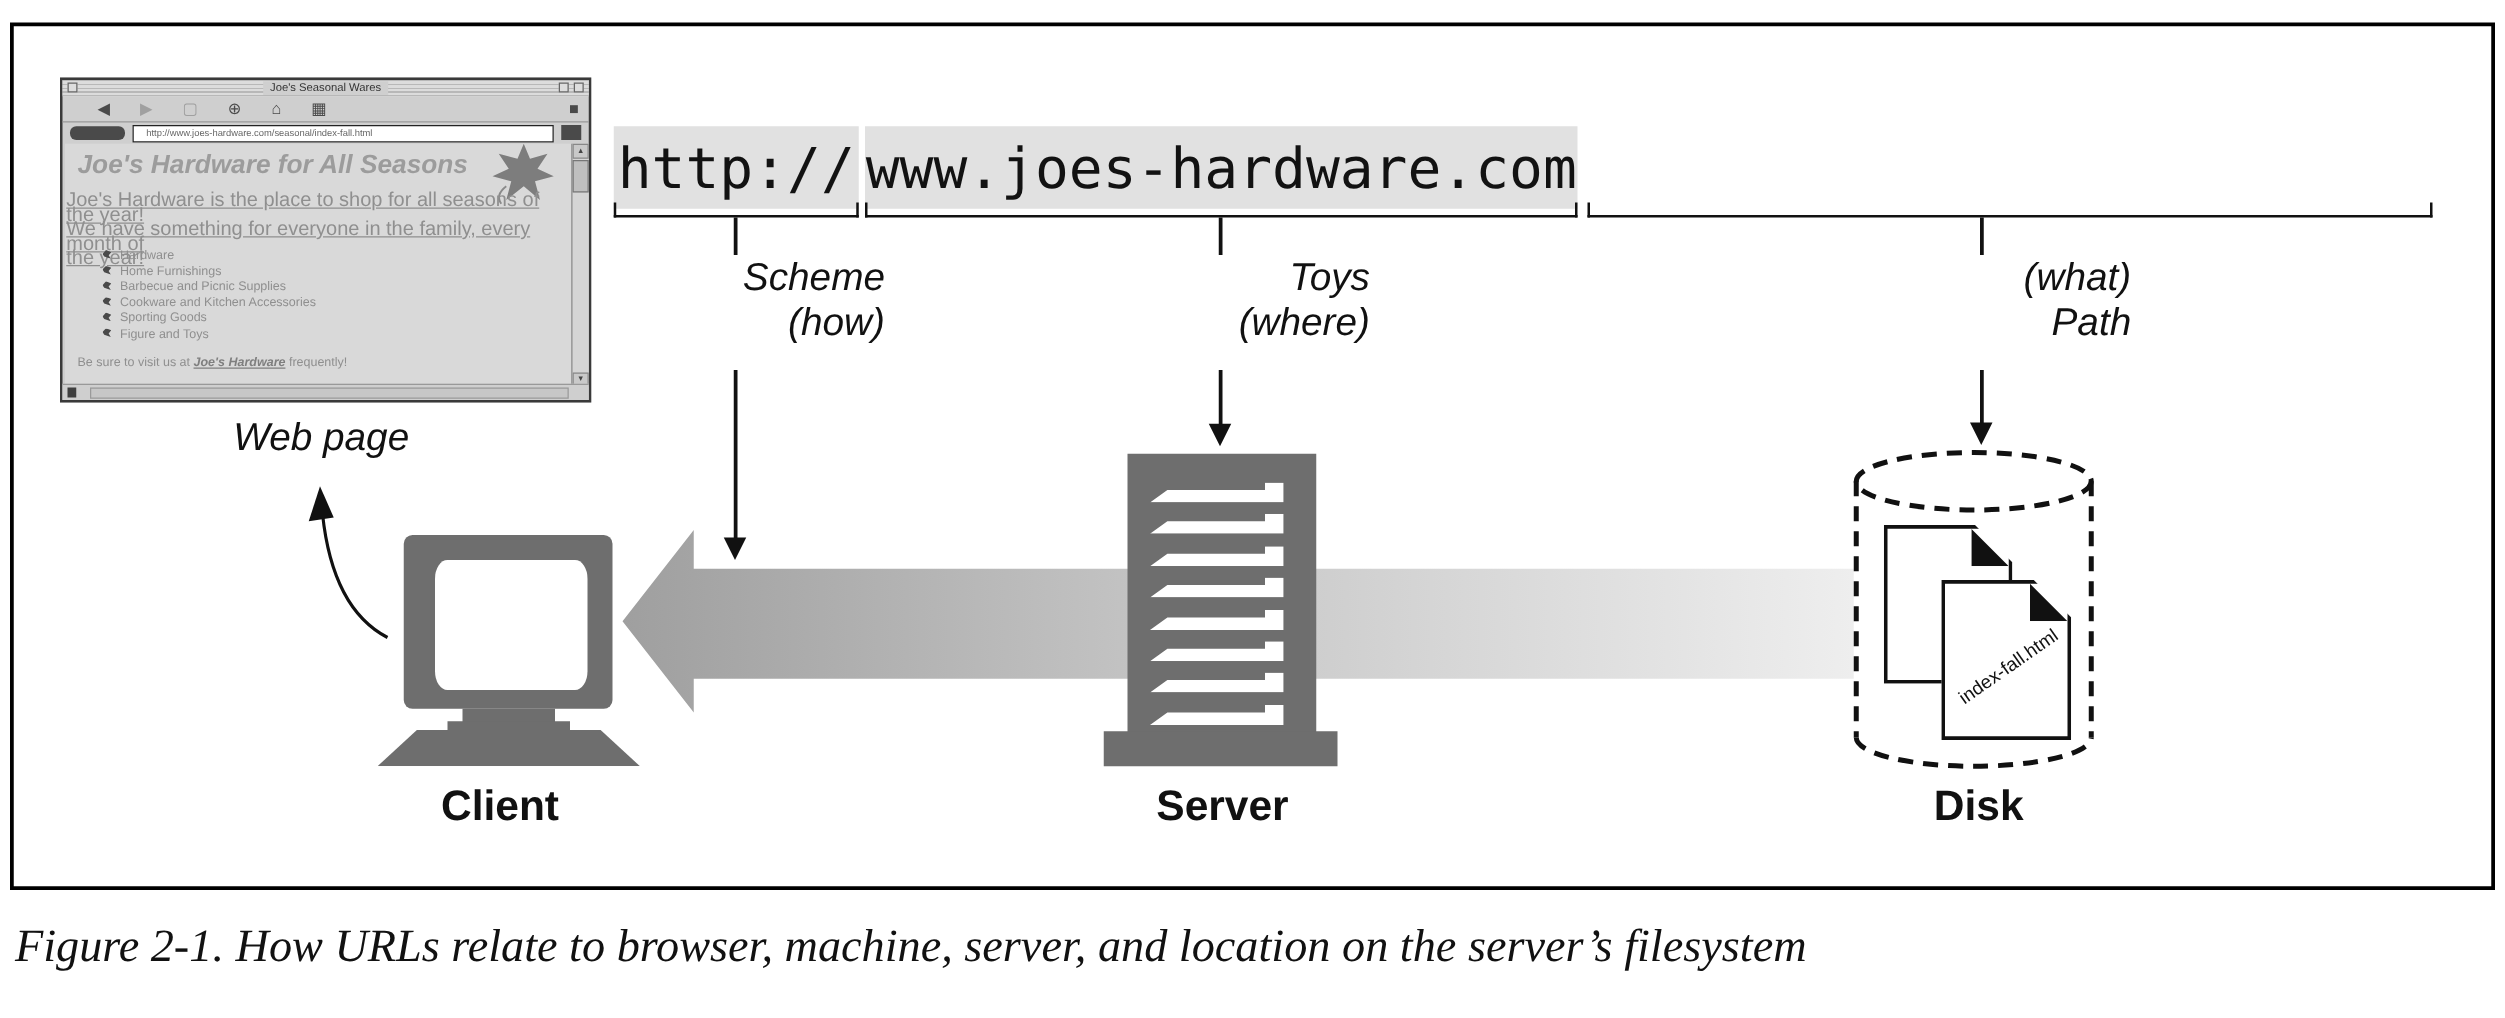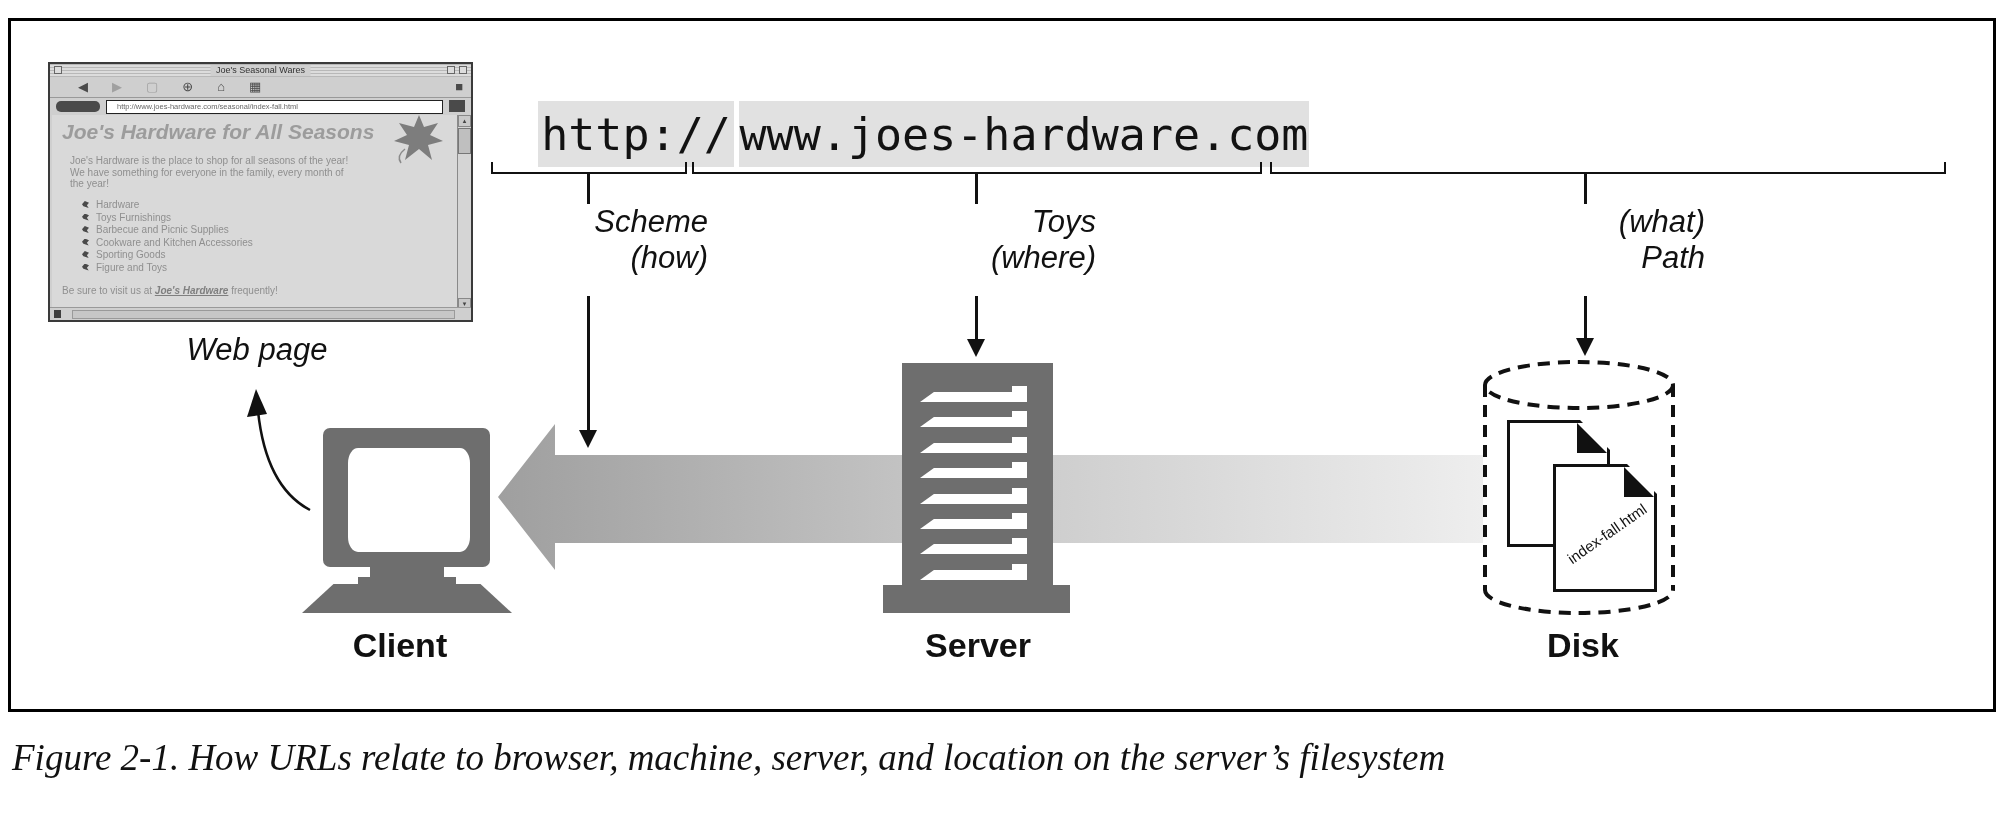--- a/index.html
+++ b/index.html
@@ -8,21 +8,21 @@
   .abs{position:absolute;}
 
   
   #figure-box{left:8px;top:18px;width:1988px;height:694px;border:3px solid #000;box-sizing:border-box;background:#fff;}
 
   
   #caption{left:12px;top:736px;font-family:"Liberation Serif",serif;font-style:italic;font-size:37px;white-space:nowrap;}
 
   
   .url-box{top:101px;height:66px;background:#e1e1e1;display:flex;align-items:center;justify-content:center;
-           font-family:"DejaVu Sans Mono","Liberation Mono",monospace;font-size:45px;color:#121212;white-space:nowrap;margin-left:47px;}
+           font-family:"DejaVu Sans Mono","Liberation Mono",monospace;font-size:45px;color:#121212;white-space:nowrap;}
   .bracket{top:162px;height:12px;border-left:2.5px solid #111;border-right:2.5px solid #111;border-bottom:2.5px solid #111;box-sizing:border-box;}
   .vline{width:2.5px;background:#111;}
   .part-label{top:204px;width:240px;text-align:right;font-style:italic;font-size:31px;line-height:36px;}
   .arrowhead-down{width:0;height:0;border-left:9px solid transparent;border-right:9px solid transparent;border-top:18px solid #111;z-index:4;}
 
   
   #big-arrow{left:496px;top:420px;z-index:1;}
 
   
   .dkgray{background:#6e6e6e;}
@@ -63,21 +63,21 @@
   #toolbar{position:absolute;left:0;top:13px;width:100%;height:20px;border-bottom:1px solid #999;display:flex;align-items:center;}
   .tool-icon{font-size:13px;line-height:18px;margin-left:24px;color:#4a4a4a;}
   .tool-icon.lt{color:#a0a0a0;}
   #addressbar{position:absolute;left:0;top:34px;width:100%;height:17px;}
   #addr-pill{position:absolute;left:6px;top:3px;width:44px;height:11px;background:#4a4a4a;border-radius:5px;}
   #addr-field{position:absolute;left:56px;top:2px;right:28px;height:12px;background:#fff;border:1px solid #222;
               font-size:7.5px;line-height:11px;color:#666;white-space:nowrap;overflow:hidden;padding-left:10px;}
   #addr-btn{position:absolute;right:6px;top:2px;width:16px;height:12px;background:#4a4a4a;}
   #content{position:absolute;left:2px;top:51px;width:405px;height:195px;background:#d9d9d9;overflow:hidden;color:#8f8f8f;}
   #page-heading{position:absolute;left:10px;top:5px;font-size:21px;font-weight:bold;font-style:italic;color:#9c9c9c;white-space:nowrap;}
-  #intro{position:absolute;left:18px;top:40px;font-size:10px;line-height:11.5px;}
+  #intro{position:absolute;left:1px;top:40px;font-size:16px;line-height:11.5px;text-decoration:underline;}
   #bullets{position:absolute;left:30px;top:84px;font-size:10px;line-height:12.5px;}
   .bullet-row{white-space:nowrap;}
   .bullet-glyph{display:inline-block;width:7px;height:7px;background:#4a4a4a;margin-right:7px;
                 clip-path:polygon(0 45%,40% 0,100% 25%,70% 60%,95% 100%,20% 75%);}
   #closing{position:absolute;left:10px;top:170px;font-size:10px;white-space:nowrap;}
   #closing .link{font-weight:bold;font-style:italic;text-decoration:underline;color:#7f7f7f;}
   #vscroll{position:absolute;right:0;top:51px;width:14px;height:195px;background:#d5d5d5;border-left:1px solid #8a8a8a;box-sizing:border-box;}
   .scroll-btn{position:absolute;left:0;width:13px;height:12px;background:#c9c9c9;border:1px solid #888;box-sizing:border-box;
               font-size:7px;line-height:10px;text-align:center;color:#444;}
   #scroll-thumb{position:absolute;left:0;top:13px;width:13px;height:26px;background:#bfbfbf;border:1px solid #777;box-sizing:border-box;}
@@ -119,21 +119,21 @@
         <polygon points="26,0 31,12 45,8 37,20 50,26 35,30 39,45 26,34 12,45 16,30 1,26 14,20 6,8 21,12" fill="#7d7d7d"></polygon>
         <path d="M12,34 Q3,41 8,48" stroke="#8a8a8a" stroke-width="1.5" fill="none"></path>
       </svg>
       <div id="intro">
         <div>Joe's Hardware is the place to shop for all seasons of the year!</div>
         <div>We have something for everyone in the family, every month of</div>
         <div>the year!</div>
       </div>
       <div id="bullets">
         <div class="bullet-row"><span class="bullet-glyph"></span><span>Hardware</span></div>
-        <div class="bullet-row"><span class="bullet-glyph"></span><span>Toys Furnishings</span></div>
+        <div class="bullet-row"><span class="bullet-glyph"></span><span>Home Furnishings</span></div>
         <div class="bullet-row"><span class="bullet-glyph"></span><span>Barbecue and Picnic Supplies</span></div>
         <div class="bullet-row"><span class="bullet-glyph"></span><span>Cookware and Kitchen Accessories</span></div>
         <div class="bullet-row"><span class="bullet-glyph"></span><span>Sporting Goods</span></div>
         <div class="bullet-row"><span class="bullet-glyph"></span><span>Figure and Toys</span></div>
       </div>
       <div id="closing"><span>Be sure to visit us at </span><span class="link">Joe's Hardware</span><span> frequently!</span></div>
     </div>
     <div id="vscroll">
       <div class="scroll-btn" style="top:0;">▴</div>
       <div id="scroll-thumb"></div>

